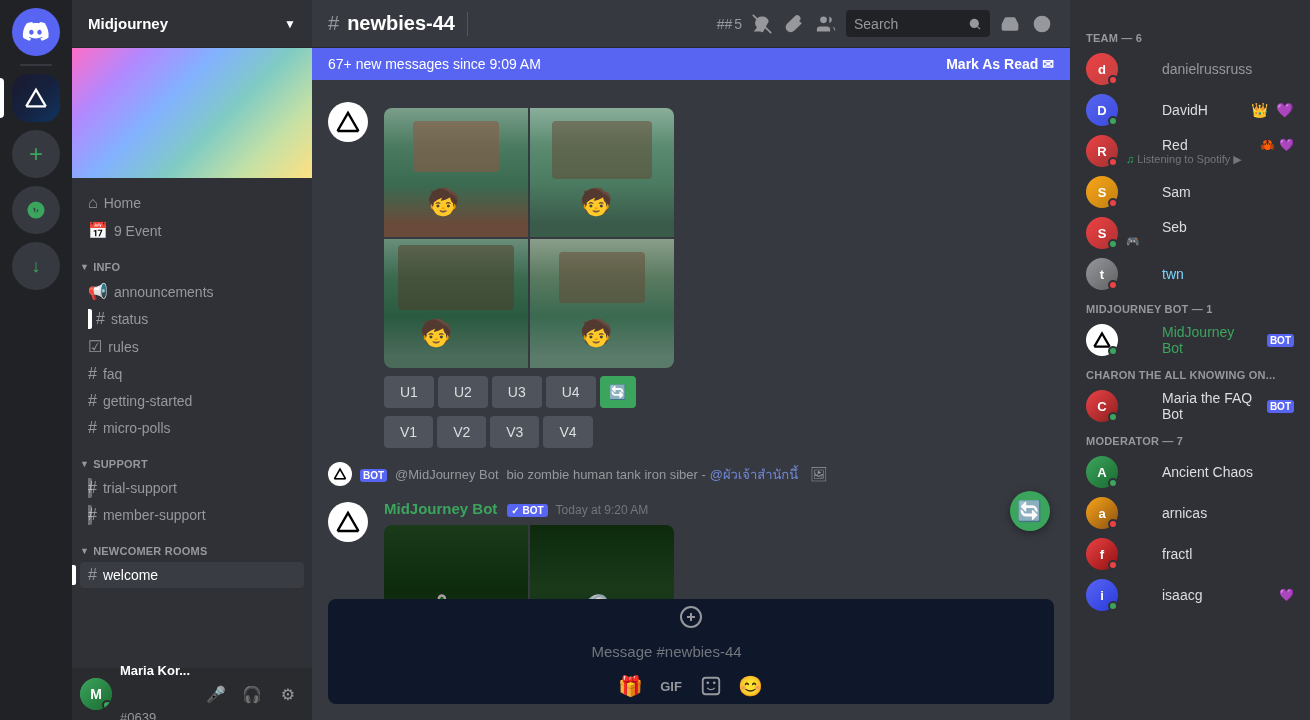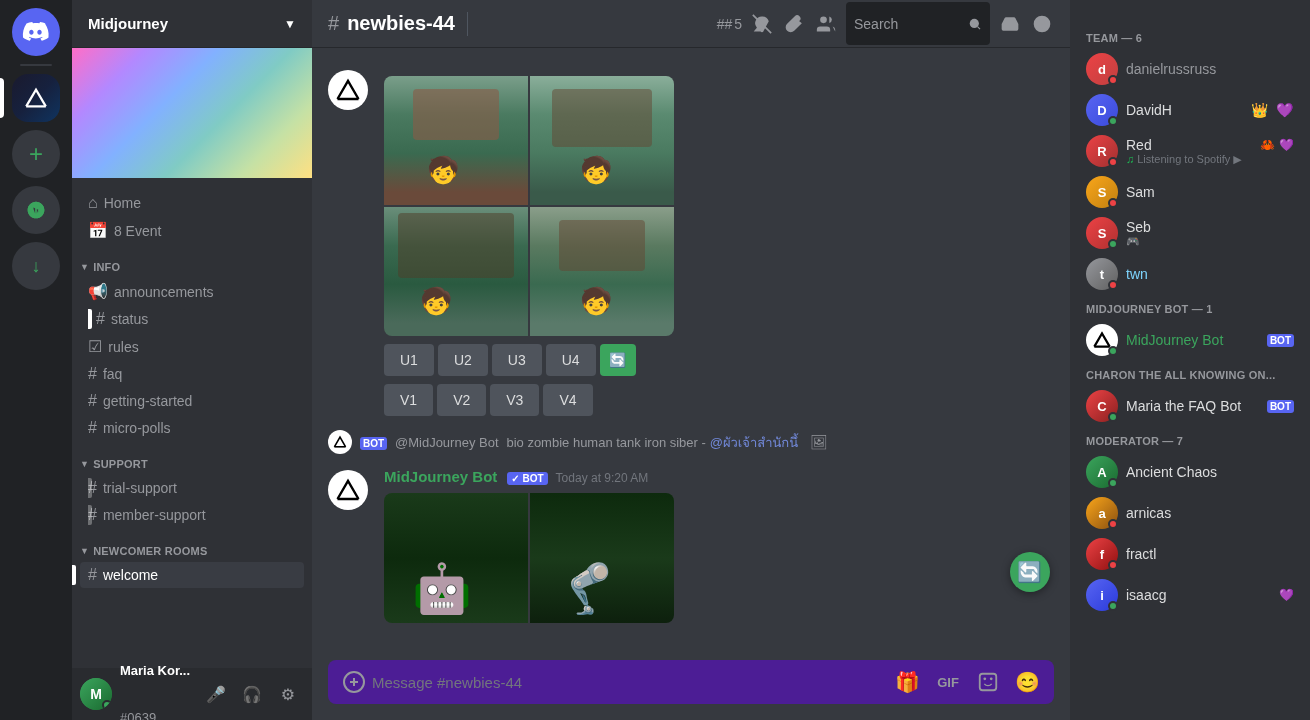--- a/index.html
+++ b/index.html
@@ -201,21 +201,21 @@
       font-size: 20px;
     }
     .search-bar {
       background: #202225;
       border-radius: 4px;
       padding: 2px 8px;
       display: flex;
       align-items: center;
       gap: 4px;
       width: 144px;
-      height: 43px;
+      height: 27px;
     }
     .search-bar input {
       background: transparent;
       border: none;
       outline: none;
       color: #dcddde;
       font-size: 14px;
       width: 100%;
     }
     .search-bar input::placeholder { color: #96989d; }
@@ -295,27 +295,28 @@
       background: #4f545c;
       color: #3ba55d;
     }
 
     
     .message-input-area {
       padding: 0 16px 16px;
       flex-shrink: 0;
     }
     .message-input-box {
-      background: #4c1d95;
+      background: #0f172a;
       border-radius: 8px;
       display: flex;
       align-items: center;
       padding: 0 8px;
       min-height: 44px;
-      gap: 0;
+      gap: 8px;
+      flex-direction: column;
     }
     .input-btn {
       width: 36px;
       height: 36px;
       display: flex;
       align-items: center;
       justify-content: center;
       cursor: pointer;
       color: #96989d;
       font-size: 20px;
@@ -378,21 +379,21 @@
       width: 10px;
       height: 10px;
       border-radius: 50%;
       border: 2px solid #2f3136;
       position: absolute;
       bottom: 0;
       right: 0;
     }
     .status-online { background: #3ba55d; }
     .status-dnd { background: #ed4245; }
-    .member-name { font-size: 14px; color: #96989d; flex: 1; }
+    .member-name { font-size: 14px; color: #96989d; flex: 1; margin-left: 36px; }
     .member-badge { font-size: 14px; }
     .listening-status { font-size: 11px; color: #72767d; }
 
     
     .header-count { font-size: 14px; color: #96989d; display: flex; align-items: center; gap: 2px; }
 
     
     .at-mention { color: #7289da; }
 
     
@@ -466,21 +467,21 @@
   </div>
 
   <div class="channel-list">
 
     <div class="channel-item" style="margin-top:4px;">
       <span class="channel-icon">⌂</span>
       <span class="channel-name">Home</span>
     </div>
     <div class="channel-item">
       <span class="channel-icon">📅</span>
-      <span class="channel-name">8 Event</span>
+      <span class="channel-name">9 Event</span>
     </div>
 
     <div class="category-header">
       <span class="category-chevron">▼</span>
       <span>INFO</span>
     </div>
     <div class="channel-item">
       <span class="channel-icon">📢</span>
       <span class="channel-name">announcements</span>
     </div>
@@ -594,20 +595,27 @@
       <div class="header-btn" title="Help">
         <svg width="20" height="20" viewBox="0 0 24 24" fill="#96989d">
           <circle cx="12" cy="12" r="10"></circle>
           <path d="M9.09 9a3 3 0 0 1 5.83 1c0 2-3 3-3 3"></path>
           <line x1="12" y1="17" x2="12.01" y2="17" stroke="#96989d" stroke-width="2"></line>
         </svg>
       </div>
     </div>
   </div>
 
+  <div class="new-messages-banner">
+    <span>67+ new messages since 9:09 AM</span>
+    <div class="mark-as-read">
+      <span>Mark As Read</span>
+      <span>✉</span>
+    </div>
+  </div>
 
   <div class="messages-container">
 
     <div class="message-row">
       <div style="width:40px;height:40px;border-radius:50%;background:#fff;flex-shrink:0;display:flex;align-items:center;justify-content:center;margin-top:2px;overflow:hidden;">
         <svg width="30" height="30" viewBox="0 0 100 100">
           <path d="M15 80 L50 20 L85 80" stroke="black" stroke-width="8" fill="none"></path>
           <line x1="15" y1="80" x2="85" y2="80" stroke="black" stroke-width="8"></line>
         </svg>
       </div>

